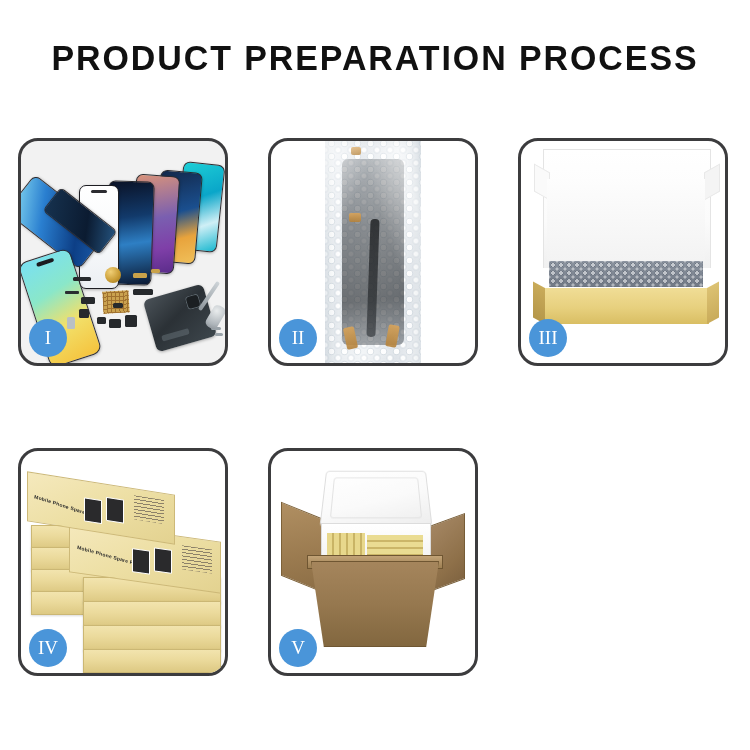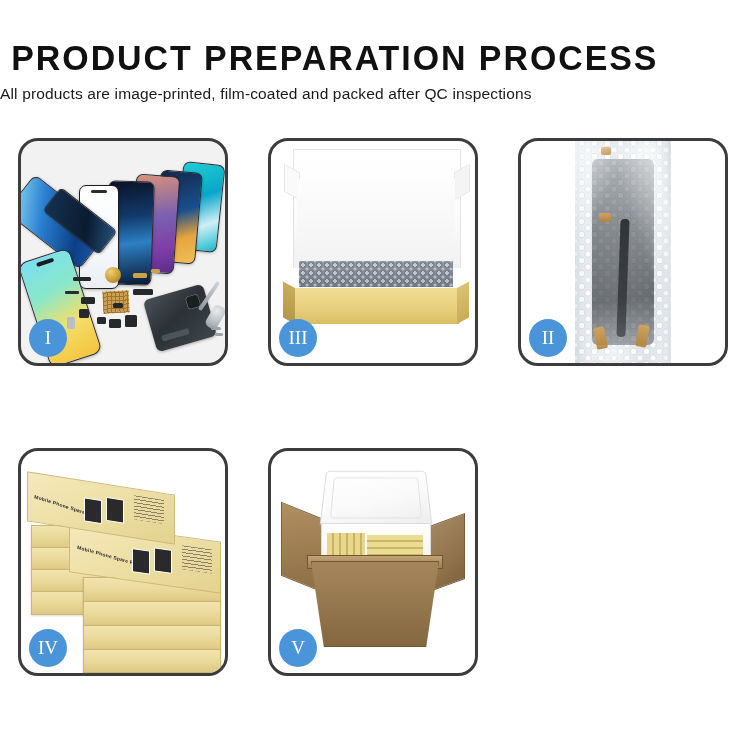--- a/index.html
+++ b/index.html
@@ -12,20 +12,21 @@
     height: 750px;
     overflow: hidden;
     font-family: "Liberation Sans", sans-serif;
     position: relative;
   }
 
   
   .header {
     width: 750px;
     padding-top: 38px;
+    text-align: center;
   }
   .page-title {
     font-family: "Liberation Sans", sans-serif;
     font-size: 35px;
     font-weight: bold;
     color: #111111;
     letter-spacing: 2.0px;
     line-height: 40px;
     white-space: nowrap;
     transform: scaleX(0.97);
@@ -380,21 +381,20 @@
   .p6-tab {
     position: absolute; width: 16px; height: 14px;
     background: rgba(128,104,70,.55);
   }
 </style>
 </head>
 <body>
 
 <div class="header">
   <div class="page-title">PRODUCT PREPARATION PROCESS</div>
-  <div class="page-subtitle">All products are image-printed, film-coated and packed after QC inspections</div>
 </div>
 
 <div class="grid">
 
   <div class="row row-1">
 
     <div class="panel first tinted">
       <div class="stage">
         <div class="phone-fan">
           <div class="ph ph-e"></div>
@@ -430,41 +430,41 @@
         <div class="cmp silver" style="left:194px; top:192px; width:8px;  height:3px;"></div>
         <div class="flex-strip" style="left:44px; top:150px; width:14px; height:3px;"></div>
         <div class="tool"></div>
         <div class="tool-grip"></div>
       </div>
       <div class="badge">I</div>
     </div>
 
     <div class="panel">
       <div class="stage">
-        <div class="p3-lid"></div>
-        <div class="p3-inner-white"></div>
-        <div class="p3-bubble"></div>
-        <div class="p3-tray-front"></div>
-      </div>
-      <div class="badge">III</div>
-    </div>
-
-    <div class="panel">
-      <div class="stage">
         <div class="bubble-bag">
           <div class="inner-part"></div>
           <div class="inner-cable"></div>
           <div class="tape" style="left:26px; top:10px; width:10px; height:8px;"></div>
           <div class="tape" style="left:24px; top:76px; width:12px; height:9px;"></div>
           <div class="tape" style="left:20px; top:190px; width:11px; height:22px; transform:rotate(-12deg);"></div>
           <div class="tape" style="left:62px; top:188px; width:11px; height:22px; transform:rotate(10deg);"></div>
           <div class="bubble-sheen"></div>
         </div>
       </div>
       <div class="badge">II</div>
+    </div>
+
+    <div class="panel">
+      <div class="stage">
+        <div class="p3-lid"></div>
+        <div class="p3-inner-white"></div>
+        <div class="p3-bubble"></div>
+        <div class="p3-tray-front"></div>
+      </div>
+      <div class="badge">III</div>
     </div>
   </div>
 
   <div class="row row-2">
 
     <div class="panel first">
       <div class="stage">
         <div class="stack">
 
           <div class="kbox" style="left:4px;  top:56px;  width:104px; height:22px;"></div>

